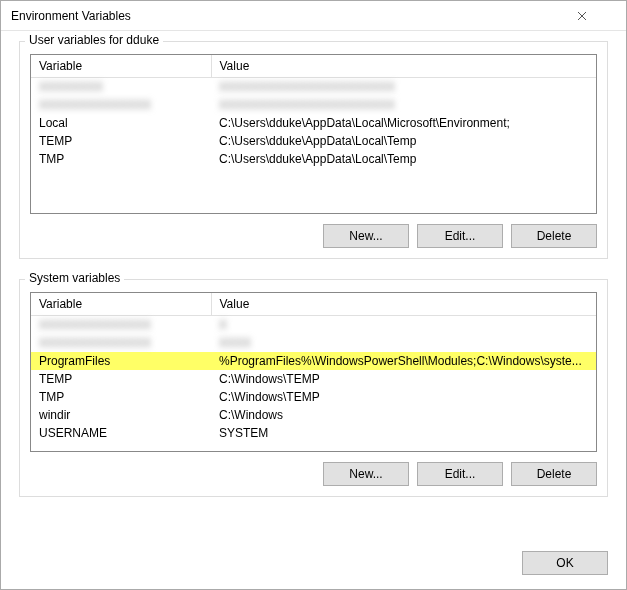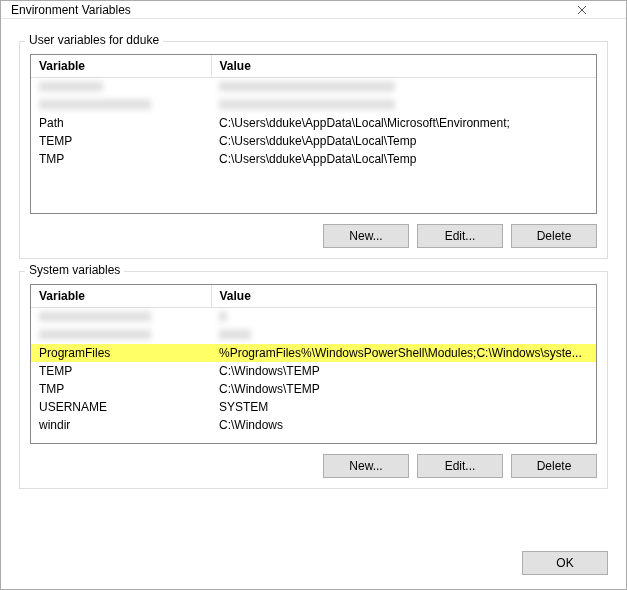--- a/index.html
+++ b/index.html
@@ -12,21 +12,21 @@
   }
   .window {
     width: 627px; height: 590px;
     background: #fff;
     border: 1px solid #aaa;
     display: flex;
     flex-direction: column;
     position: relative;
   }
   .titlebar {
-    height: 18px;
+    height: 30px;
     display: flex;
     align-items: center;
     padding: 0 24px 0 10px;
     border-bottom: 1px solid #e5e5e5;
     background: #fff;
   }
   .titlebar-title { flex: 1; font-size: 12px; color: #000; }
   .titlebar-close {
     width: 40px; height: 28px;
     display: flex; align-items: center; justify-content: center;
@@ -34,21 +34,20 @@
     font-size: 14px;
   }
   .body {
     flex: 1;
     padding: 10px 18px 16px 18px;
     display: flex;
     flex-direction: column;
   }
   .group {
     position: relative;
-    margin-top: 12px;
   }
   .group-label {
     position: absolute;
     top: -8px;
     left: 6px;
     background: #fff;
     padding: 0 4px;
     font-size: 12px;
     color: #000;
   }
@@ -70,21 +69,21 @@
     overflow-y: auto;
     height: 100%;
   }
   table.lv {
     width: 100%;
     border-collapse: collapse;
     table-layout: fixed;
   }
   table.lv th {
     text-align: left;
-    font-weight: bold;
+    font-weight: normal;
     padding: 4px 8px;
     border-right: 1px solid #e0e0e0;
     border-bottom: 1px solid #e0e0e0;
     background: #fff;
     position: sticky;
     top: 0;
   }
   table.lv th:last-child { border-right: none; }
   table.lv td {
     padding: 2px 8px;
@@ -161,21 +160,21 @@
               <tbody>
                 <tr class="row">
                   <td class="blur">XXXXXXXX</td>
                   <td class="blur">XXXXXXXXXXXXXXXXXXXXXX</td>
                 </tr>
                 <tr class="row">
                   <td class="blur">XXXXXXXXXXXXXX</td>
                   <td class="blur">XXXXXXXXXXXXXXXXXXXXXX</td>
                 </tr>
                 <tr class="row">
-                  <td>Path</td>
+                  <td>Local</td>
                   <td>C:\Users\dduke\AppData\Local\Microsoft\Environment;</td>
                 </tr>
                 <tr class="row">
                   <td>TEMP</td>
                   <td>C:\Users\dduke\AppData\Local\Temp</td>
                 </tr>
                 <tr class="row">
                   <td>TMP</td>
                   <td>C:\Users\dduke\AppData\Local\Temp</td>
                 </tr>
@@ -184,21 +183,21 @@
           </div>
         </div>
         <div class="btnrow">
           <button class="win">New...</button>
           <button class="win">Edit...</button>
           <button class="win">Delete</button>
         </div>
       </div>
     </div>
 
-    <div class="group" style="margin-top:12px;border-radius:22px;">
+    <div class="group" style="margin-top:20px;border-radius:22px;">
       <div class="group-label">System variables</div>
       <div class="group-box">
         <div class="listview sys">
           <div class="lv-inner">
             <table class="lv">
               <colgroup>
                   <col class="col-var">
                   <col class="col-val">
                 </colgroup>
               <thead>
@@ -222,26 +221,26 @@
                 </tr>
                 <tr class="row">
                   <td>TEMP</td>
                   <td>C:\Windows\TEMP</td>
                 </tr>
                 <tr class="row">
                   <td>TMP</td>
                   <td>C:\Windows\TEMP</td>
                 </tr>
                 <tr class="row">
+                  <td>windir</td>
+                  <td>C:\Windows</td>
+                </tr>
+                <tr class="row">
                   <td>USERNAME</td>
                   <td>SYSTEM</td>
-                </tr>
-                <tr class="row">
-                  <td>windir</td>
-                  <td>C:\Windows</td>
                 </tr>
               </tbody>
             </table>
           </div>
         </div>
         <div class="btnrow">
           <button class="win">New...</button>
           <button class="win">Edit...</button>
           <button class="win">Delete</button>
         </div>

